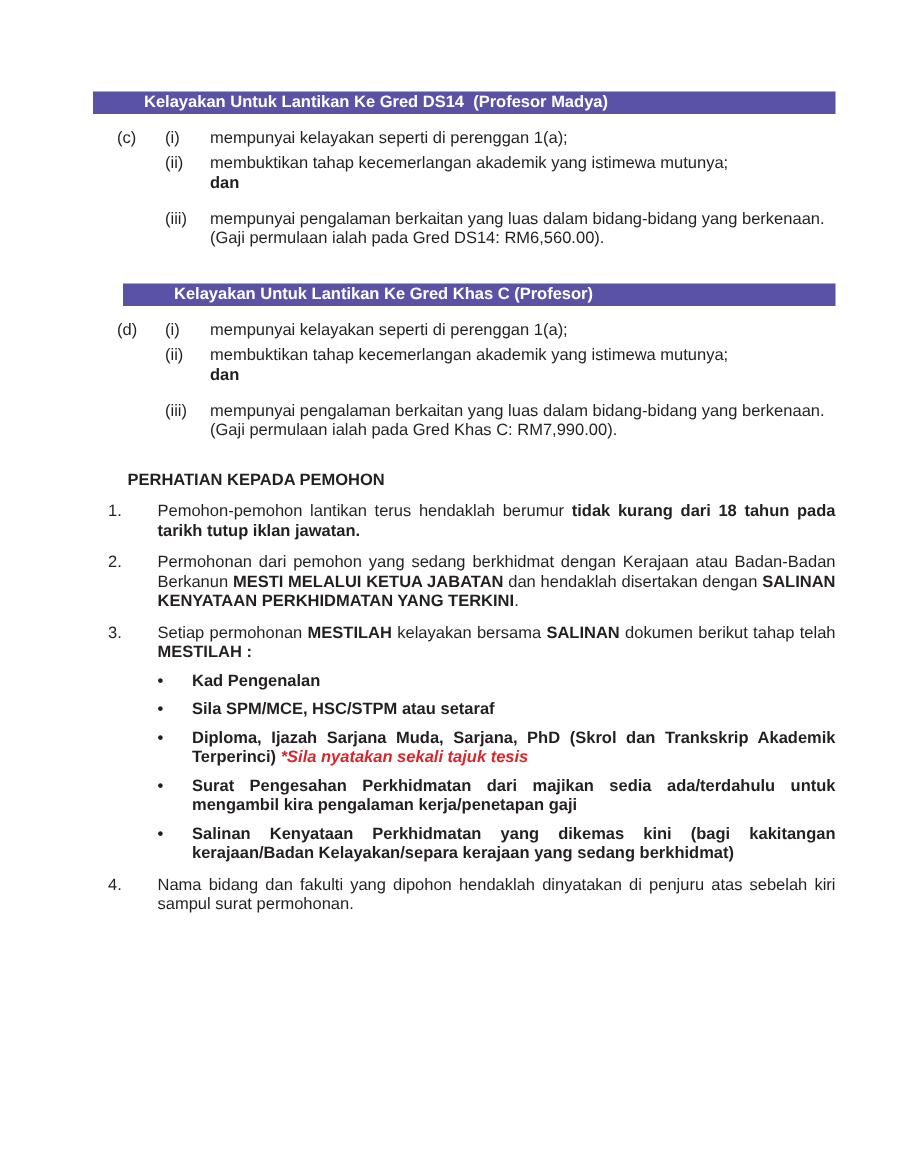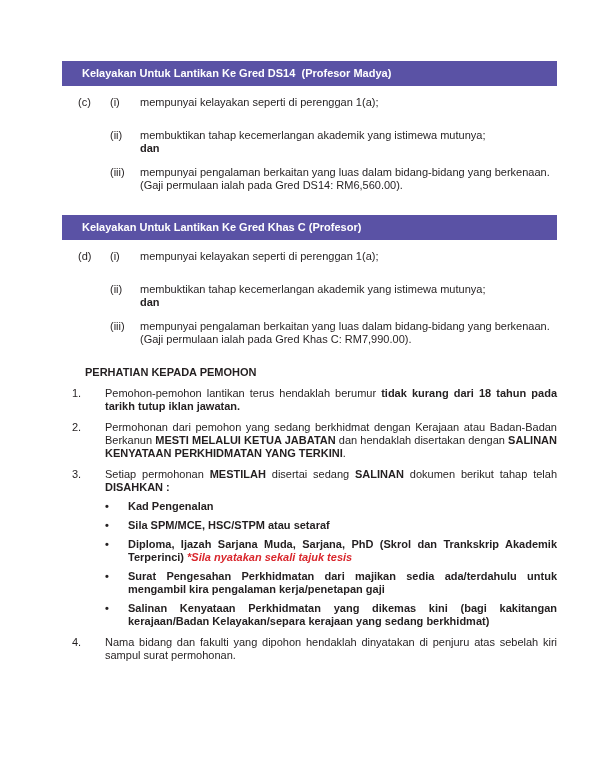--- a/index.html
+++ b/index.html
@@ -17,35 +17,35 @@
   }
   .content {
     position: absolute;
     left: 62px;
     top: 61px;
     width: 495px;
   }
   .bar {
     background: var(--bar-background, #5a52a5);
     color: var(--bar-text, #ffffff);
-    height: 25px;
+    height: 15px;
     display: flex;
     align-items: center;
-    padding-left: 20px;
+    padding-left: 34px;
     box-sizing: border-box;
     font-weight: bold;
   }
   .bar-label { white-space: pre; }
-  .bar.second { margin-top: 23px; }
+  .bar.second { margin-top: 23px; margin-left: 20px; }
   .clause { display: flex; margin-left: 16px; }
   .clause .c-label { width: 32px; flex: none; }
   .clause .s-label { width: 30px; flex: none; }
   .clause .s-text { flex: 1; text-align: justify; }
   .clause.row-first { margin-top: 10px; }
-  .clause.gap-lg { margin-top: 20px; }
+  .clause.gap-lg { margin-top: 4px; }
   .clause.gap-sm { margin-top: 11px; }
   .notice-title { font-weight: bold; margin-top: 20px; padding-left: 23px; }
   .n-item { display: flex; margin-left: 10px; margin-top: 8px; }
   .n-item .n-num { width: 33px; flex: none; }
   .n-item .n-body { flex: 1; text-align: justify; }
   .bullets { margin-top: 1px; }
   .bullet-row { display: flex; margin-top: 6px; }
   .bullet-marker { width: 23px; flex: none; font-weight: bold; }
   .bullet-text { flex: 1; text-align: justify; font-weight: bold; }
   .seg-b { font-weight: bold; }
@@ -105,21 +105,21 @@
     </div>
 
     <div class="n-item">
       <span class="n-num">2.</span>
       <div class="n-body"><span>Permohonan dari pemohon yang sedang berkhidmat dengan Kerajaan atau Badan-Badan Berkanun </span><span class="seg-b">MESTI MELALUI KETUA JABATAN</span><span> dan hendaklah disertakan dengan </span><span class="seg-b">SALINAN KENYATAAN PERKHIDMATAN YANG TERKINI</span><span>.</span></div>
     </div>
 
     <div class="n-item">
       <span class="n-num">3.</span>
       <div class="n-body">
-        <div><span>Setiap permohonan </span><span class="seg-b">MESTILAH</span><span> disertai sedang </span><span class="seg-b">SALINAN</span><span> dokumen berikut tahap telah </span><span class="seg-b">DISAHKAN :</span></div>
+        <div><span>Setiap permohonan </span><span class="seg-b">MESTILAH</span><span> kelayakan bersama </span><span class="seg-b">SALINAN</span><span> dokumen berikut tahap telah </span><span class="seg-b">MESTILAH :</span></div>
         <div class="bullets">
           <div class="bullet-row">
             <span class="bullet-marker">•</span>
             <div class="bullet-text"><span class="seg-b">Kad Pengenalan</span></div>
           </div>
           <div class="bullet-row">
             <span class="bullet-marker">•</span>
             <div class="bullet-text"><span class="seg-b">Sila SPM/MCE, HSC/STPM atau setaraf</span></div>
           </div>
           <div class="bullet-row">

